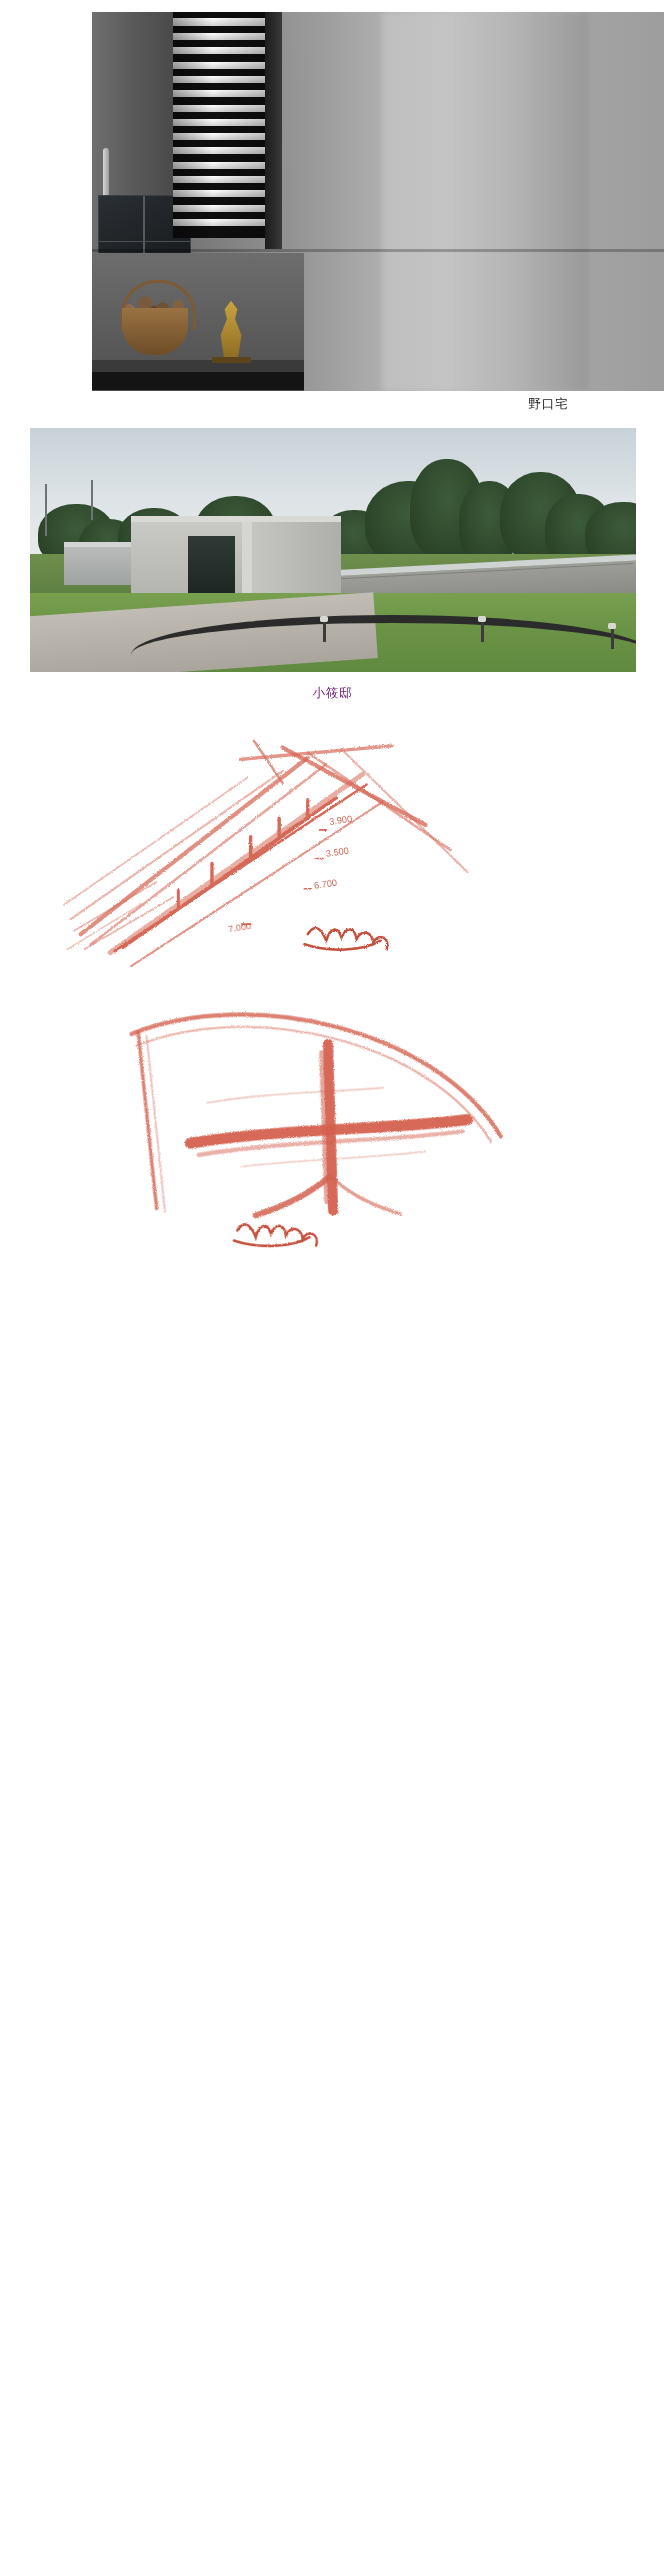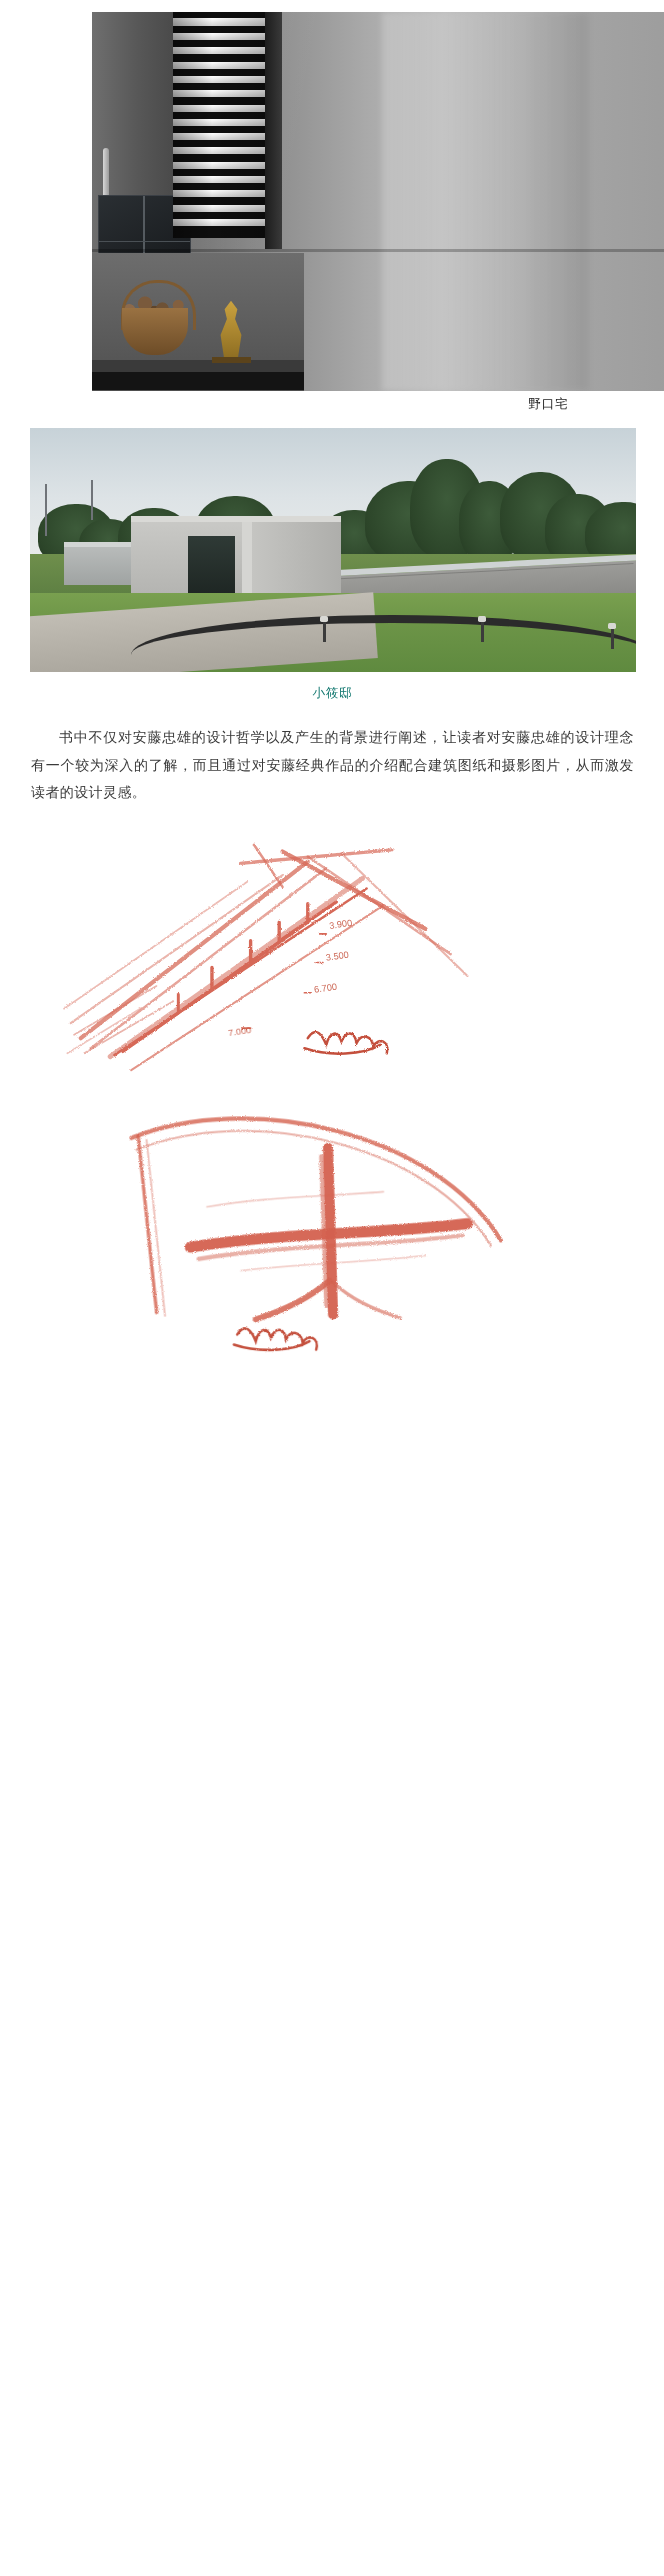--- a/index.html
+++ b/index.html
@@ -297,21 +297,21 @@
     content: "";
     position: absolute; left: -2.5px; top: -4.2px;
     width: 8.4px; height: 6.7px; border-radius: 1.7px;
     background: #d8d8d4;
   }
   .fig2-caption {
     width: 606px;
     margin: 13.5px auto 0 auto;
     text-align: center;
     font-size: 12.6px;
-    color: #0f766e;
+    color: #701a75;
     letter-spacing: 0.8px;
   }
 
   
   .body-text {
     width: 603px;
     margin: 22px auto 0 auto;
     font-size: 14px;
     line-height: 1.95;
     color: #3a3a3a;
@@ -429,21 +429,20 @@
       <div class="lawn"></div>
       <div class="path"></div>
       <div class="curve-band"></div>
       <div class="lamp" style="left:293px;"></div>
       <div class="lamp" style="left:451px;"></div>
       <div class="lamp" style="left:581px;top:199px;"></div>
     </div>
     <div class="fig2-caption">小筱邸</div>
   </div>
 
-  <p class="body-text">书中不仅对安藤忠雄的设计哲学以及产生的背景进行阐述，让读者对安藤忠雄的设计理念有一个较为深入的了解，而且通过对安藤经典作品的介绍配合建筑图纸和摄影图片，从而激发读者的设计灵感。</p>
 
   <svg class="sketch" viewBox="0 0 720 320" width="606" height="269">
     <defs>
       <filter id="rough1">
         <feTurbulence type="fractalNoise" baseFrequency="0.9" numOctaves="3" result="n"></feTurbulence>
         <feDisplacementMap in="SourceGraphic" in2="n" scale="3" xChannelSelector="R" yChannelSelector="G"></feDisplacementMap>
       </filter>
     </defs>
     <g stroke="#d4614f" fill="none" stroke-linecap="round" filter="url(#rough1)" opacity="0.95">
 

